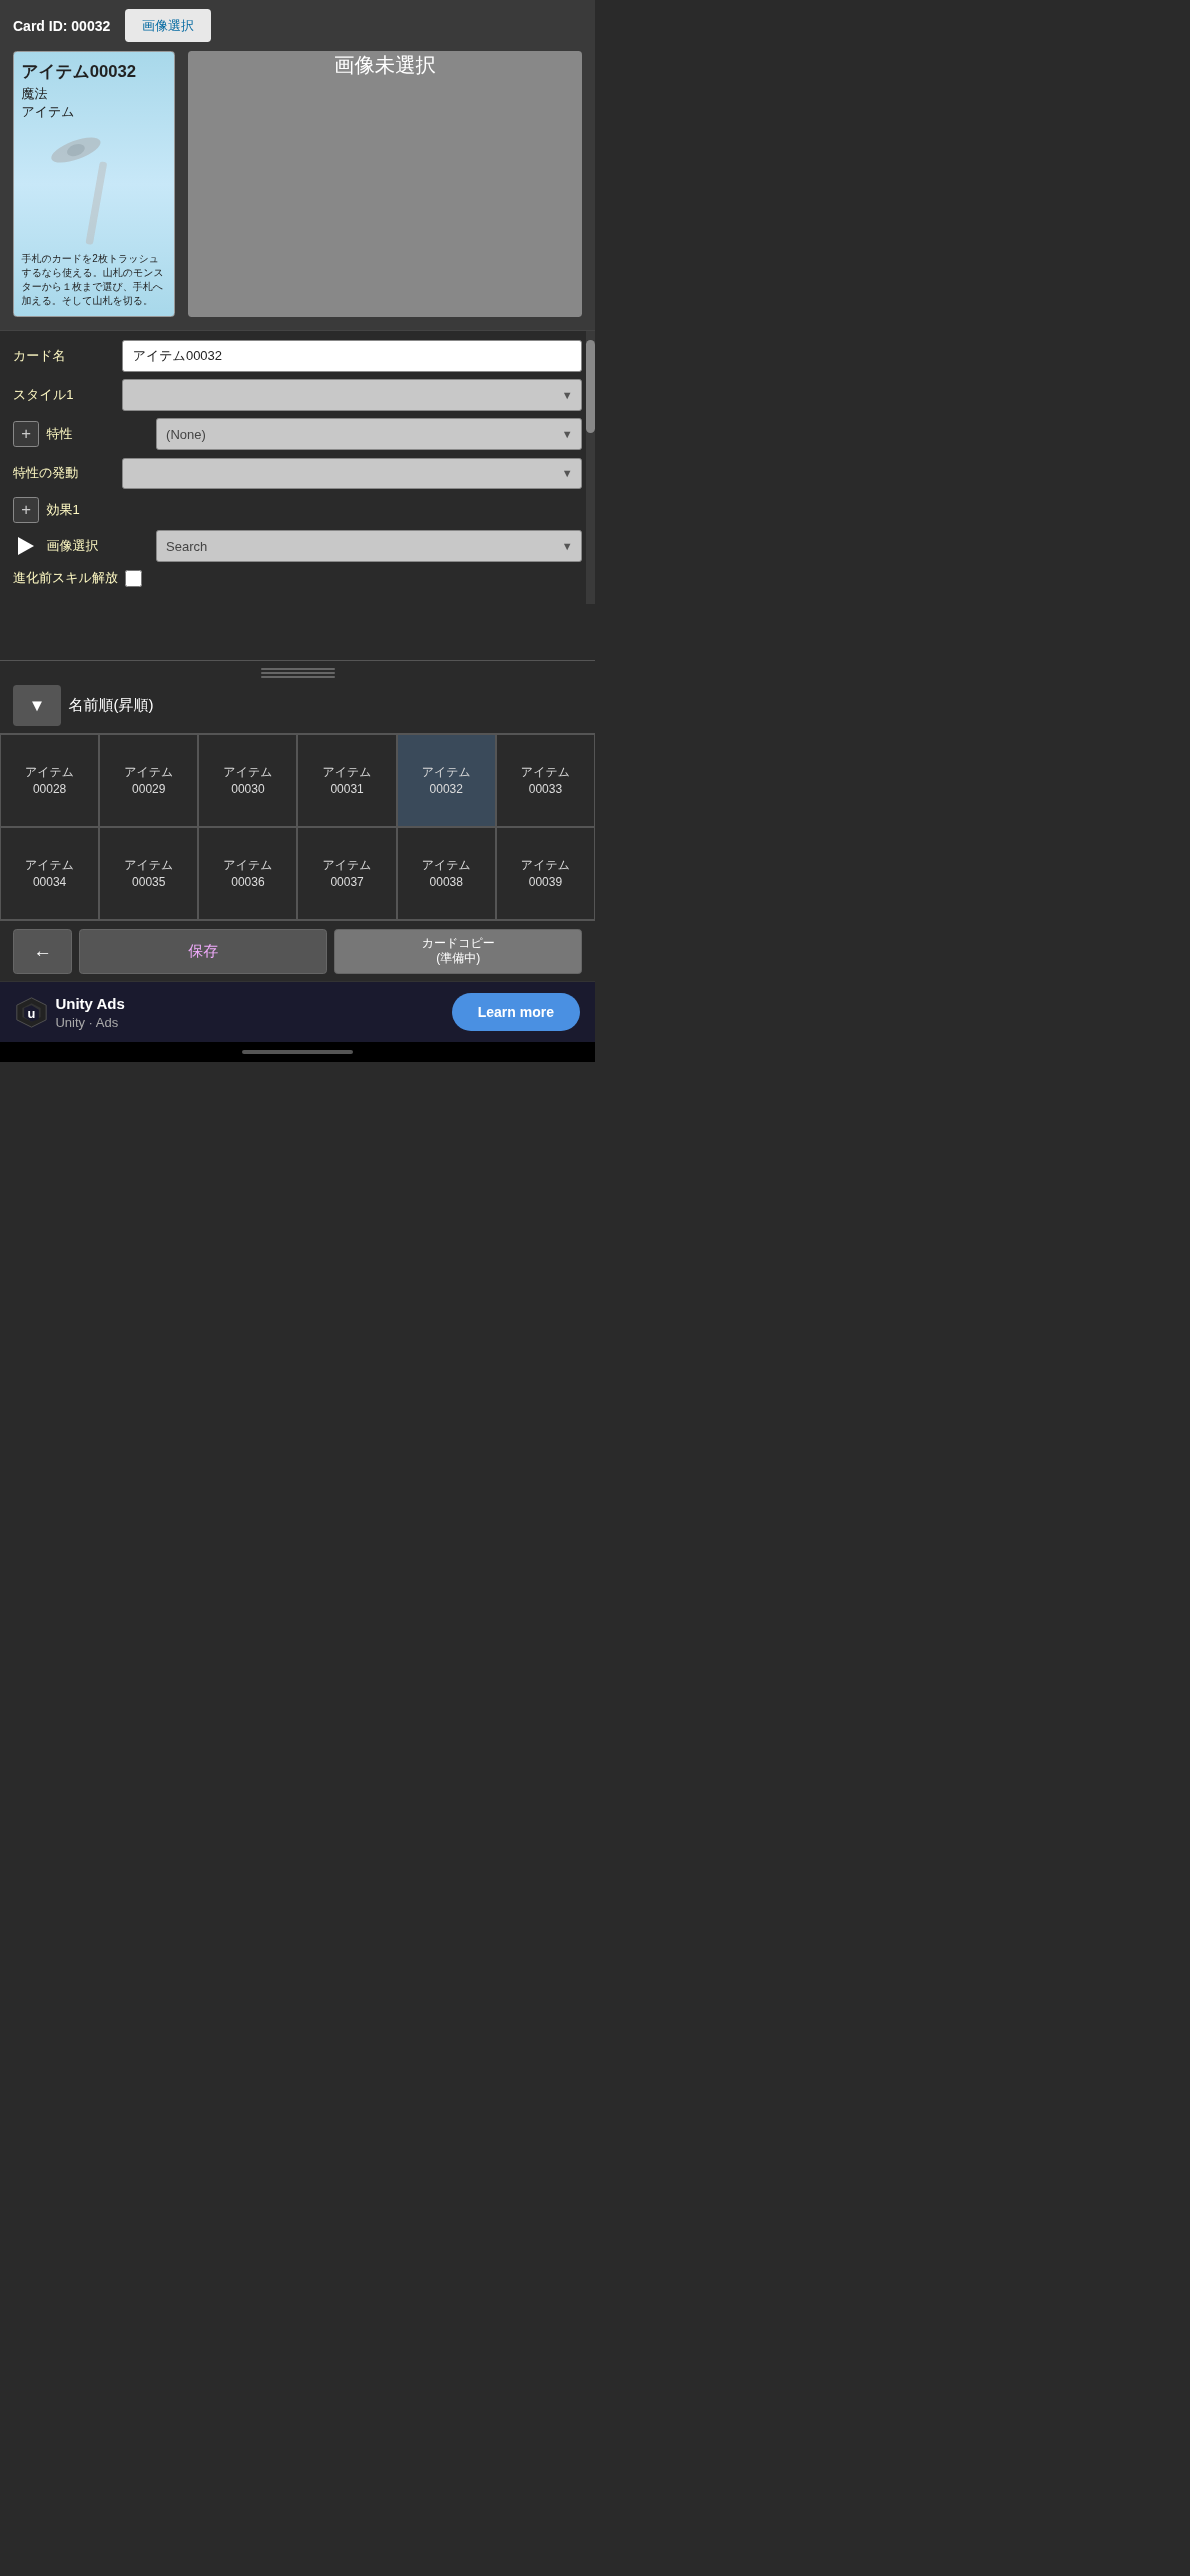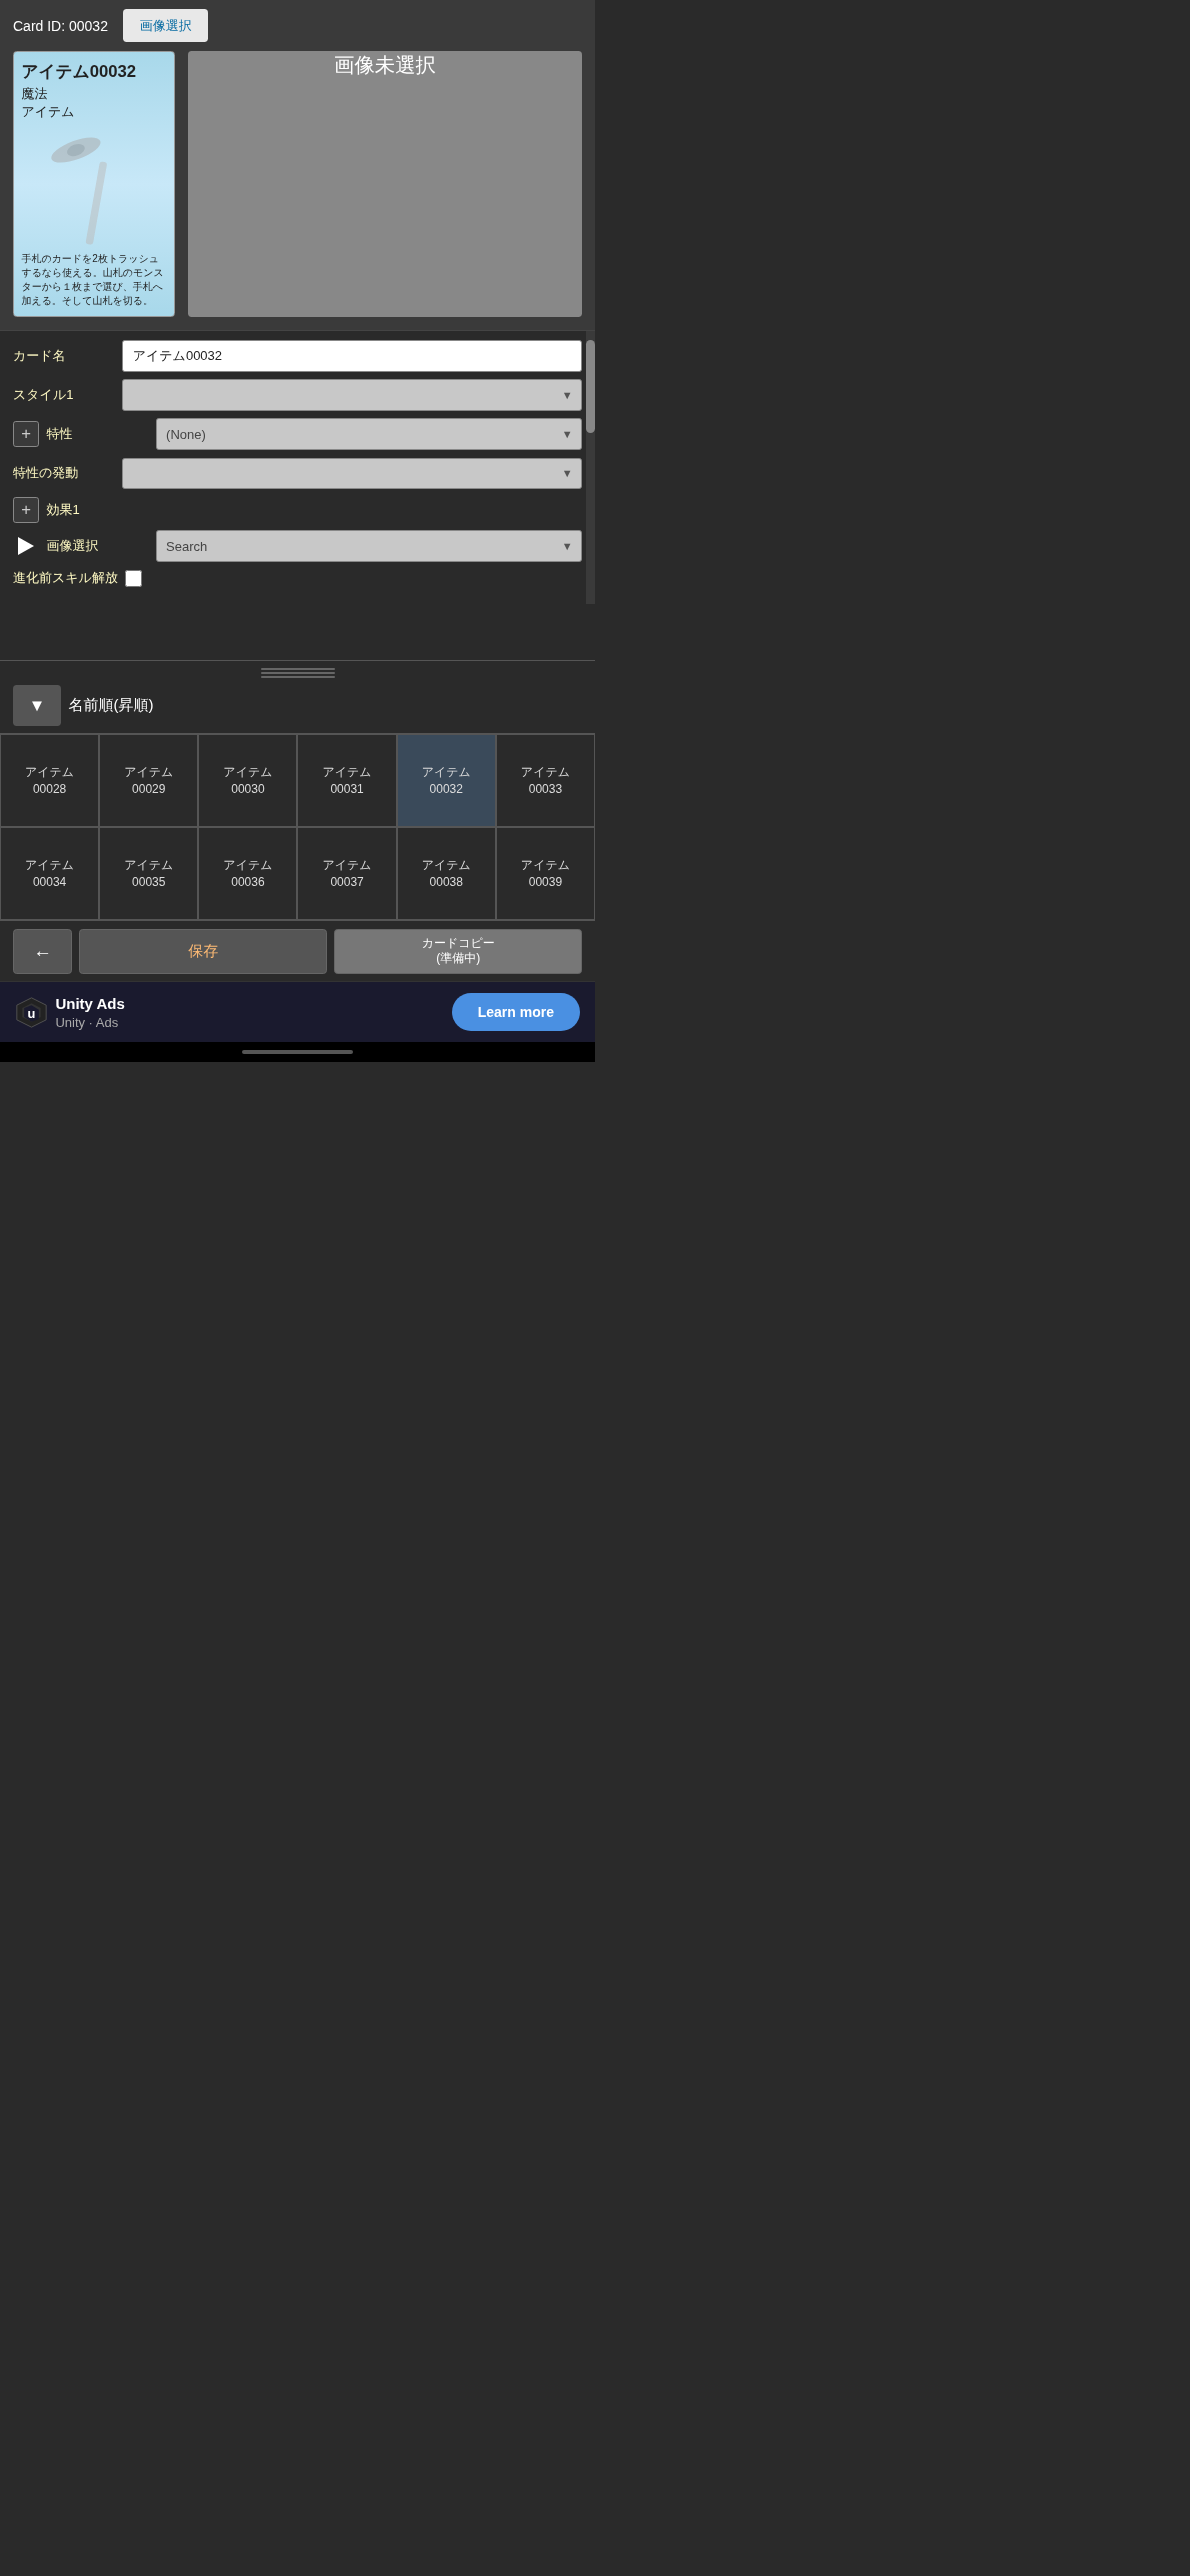--- a/index.html
+++ b/index.html
@@ -22,20 +22,21 @@
     .card-header {
       display: flex;
       align-items: center;
       padding: 9.3px 13px;
       gap: 15px;
     }
 
     .card-id {
       font-size: 14px;
       color: #ffffff;
+      font-weight: bold;
     }
 
     .image-select-btn {
       background: #e8e8e8;
       color: #0369a1;
       border: none;
       padding: 7.4px 16.7px;
       font-size: 13px;
       border-radius: 3.7px;
       cursor: pointer;
@@ -327,21 +328,21 @@
       cursor: pointer;
       display: flex;
       align-items: center;
       justify-content: center;
       flex-shrink: 0;
     }
 
     .save-btn {
       background: #555;
       border: 0.9px solid #666;
-      color: #fdba74;
+      color: #f0abfc;
       flex: 1;
       height: 45px;
       border-radius: 3.7px;
       font-size: 15px;
       cursor: pointer;
       margin: 0 7.4px;
     }
 
     .copy-btn {
       background: #777;

